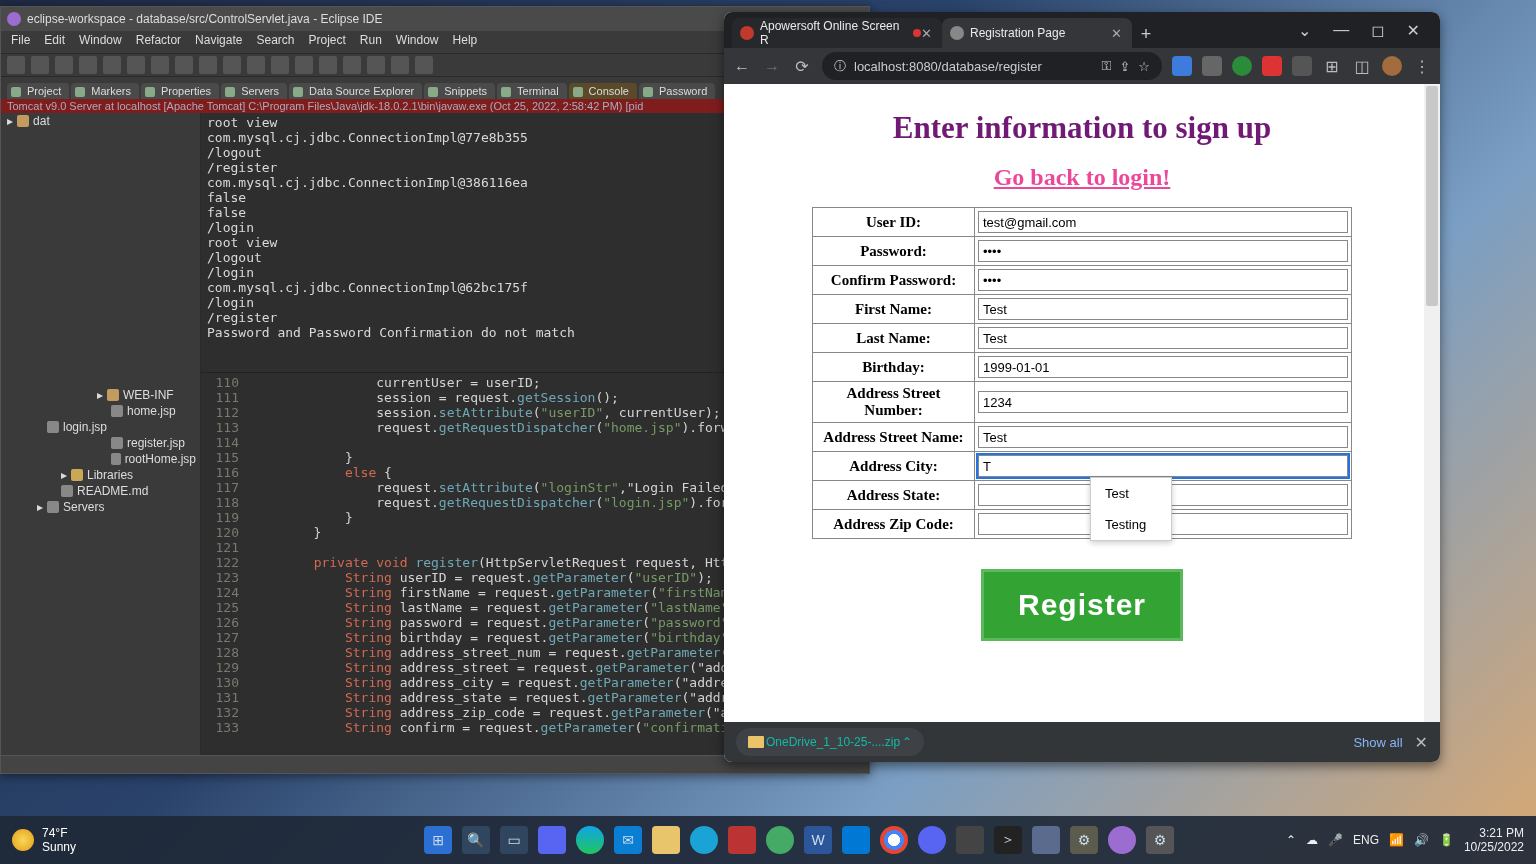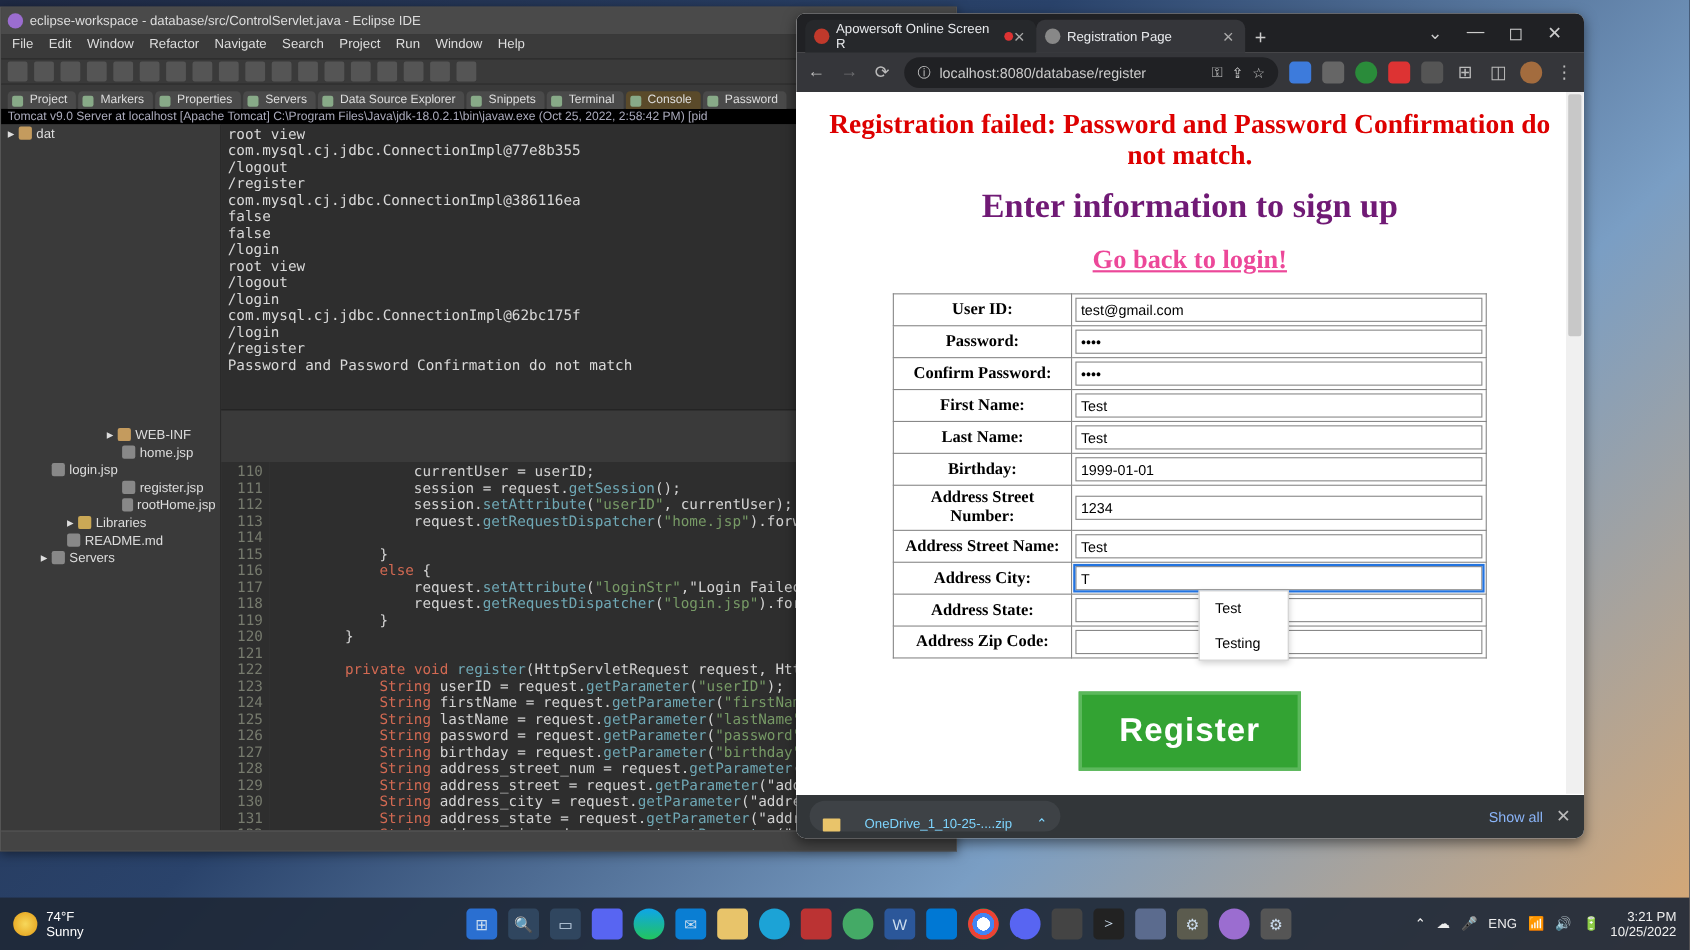--- a/index.html
+++ b/index.html
@@ -20,26 +20,26 @@
 .eclipse .titlebar { height: 24px; background: #4a4a4a; color: #ddd; font-size: 12px; display: flex; align-items: center; padding: 0 6px; gap: 6px; }
 .eclipse .titlebar .e-icon { width: 14px; height: 14px; border-radius: 50%; background: #9b6dd0; }
 .eclipse .menubar { height: 22px; background: #3a3a3a; display: flex; gap: 14px; padding: 2px 10px; color: #ddd; font-size: 12px; }
 .eclipse .menubar span { cursor: default; }
 .eclipse .toolbar { height: 24px; background: #3a3a3a; border-top: 1px solid #2a2a2a; border-bottom: 1px solid #2a2a2a; display: flex; gap: 6px; padding: 2px 6px; }
 .eclipse .tool { width: 18px; height: 18px; background: #555; border-radius: 2px; }
 .eclipse .viewtabs { height: 22px; background: #3a3a3a; display: flex; gap: 2px; font-size: 11px; color: #ddd; align-items: flex-end; padding: 0 6px; }
 .eclipse .viewtabs .vtab { background: #4a4a4a; padding: 2px 8px 2px 20px; border-radius: 4px 4px 0 0; position: relative; }
 .eclipse .viewtabs .vtab.active { background: #5a4a2a; }
 .eclipse .viewtabs .vtab::before { content: ""; position: absolute; left: 4px; top: 4px; width: 10px; height: 10px; background: #8a8; border-radius: 2px; }
-.eclipse .console-info { font-size: 11px; background: #000000; color: #aab; padding: 1px 6px; }
+.eclipse .console-info { font-size: 11px; background: #7f1d1d; color: #aab; padding: 1px 6px; }
 .eclipse .body { flex: 1; display: flex; overflow: hidden; }
 .eclipse .explorer { width: 200px; background: #3a3a3a; border-right: 1px solid #2a2a2a; font-size: 12px; color: #ddd; overflow: hidden; }
 .eclipse .explorer .row { padding: 1px 4px 1px 18px; display: flex; align-items: center; gap: 4px; white-space: nowrap; }
 .eclipse .explorer .file-ic { width: 12px; height: 12px; background: #c49b5e; border-radius: 2px; display: inline-block; }
-.eclipse .main-area { flex: 1; display: flex; flex-direction: column; overflow: hidden; gap: 47px; }
+.eclipse .main-area { flex: 1; display: flex; flex-direction: column; overflow: hidden; }
 .eclipse .console { flex: 0 0 260px; background: #2e2e2e; font-family: Consolas, monospace; font-size: 13px; color: #d9d9d9; padding: 2px 6px; white-space: pre; overflow: hidden; border-bottom: 1px solid #222; }
 .eclipse .editor { flex: 1; display: flex; overflow: hidden; }
 .eclipse .gutter { width: 44px; background: #2e2e2e; color: #777b6e; font-family: Consolas, monospace; font-size: 13px; text-align: right; padding: 2px 6px 2px 2px; }
 .eclipse .code { flex: 1; background: #2e2e2e; font-family: Consolas, monospace; font-size: 13px; color: #d4d4d4; padding: 2px 6px; white-space: pre; overflow: hidden; }
 .kw { color: #d26952; } .str { color: #779a66; } .mth { color: #6fa8b5; }
 .statusbar { height:18px; background:#444; border-top:1px solid #555; }
 
 
 .chrome { position: absolute; left: 724px; top: 12px; width: 716px; height: 750px; background: #fff; border-radius: 8px; box-shadow: 0 4px 12px rgba(0,0,0,.5); display: flex; flex-direction: column; overflow: hidden; }
 .chrome .tabbar { height: 36px; background: #202124; display: flex; align-items: flex-end; padding: 0 8px; gap: 0; }
@@ -64,21 +64,21 @@
 .chrome .back-link { display: block; text-align: center; color: #ec4899; font-family: "Times New Roman", serif; font-weight: bold; font-size: 24px; text-decoration: underline; margin-bottom: 16px; }
 .form-table { border-collapse: collapse; margin: 0 auto; border-radius: 14px; }
 .form-table td { border: 1px solid #888; padding: 3px; font-family: "Times New Roman", serif; }
 .form-table .lbl { width: 162px; text-align: center; font-weight: bold; font-size: 15px; }
 .form-table input { width: 370px; height: 22px; font-size: 13px; padding: 0 4px; border: 1px solid #888; font-family: Arial, sans-serif; }
 .form-table input.focus { outline: 2px solid #2374e1; }
 .register-btn { display: block; margin: 30px auto 0; width: 202px; height: 72px; background: #33a333; border: 3px solid #5cb85c; color: #fff; font-family: Arial Black, Arial, sans-serif; font-weight: 900; font-size: 30px; letter-spacing: 1px; }
 .autocomplete { position: absolute; background: #fff; border: 1px solid #ccc; box-shadow: 0 2px 6px rgba(0,0,0,.2); font-size: 13px; }
 .autocomplete .opt { padding: 8px 14px; }
 .downloads { height: 40px; background: #323639; display: flex; align-items: center; padding: 0 12px; gap: 12px; }
-.downloads .chip { background: #3e4246; color: #7dd3fc; height: 28px; border-radius: 14px; display: flex; align-items: flex-end; gap: 22px; padding: 0 12px; font-size: 12px; }
+.downloads .chip { background: #3e4246; color: #14b8a6; height: 28px; border-radius: 14px; display: flex; align-items: center; gap: 2px; padding: 0 12px; font-size: 12px; }
 .downloads .chip .folder { width: 16px; height: 12px; background: #e9c46a; border-radius: 1px; }
 .downloads .spacer { flex: 1; }
 .downloads .showall { color: #8ab4f8; font-size: 13px; }
 .downloads .dl-close { color: #bbb; font-size: 16px; }
 
 </style>
 </head>
 <body>
 
 <div class="desktop"></div>
@@ -274,21 +274,20 @@
     <span class="nav-ic">⊞</span>
     <span class="nav-ic">◫</span>
     <span class="ext" style="background:#a36c3e;border-radius:50%"></span>
     <span class="nav-ic">⋮</span>
   </div>
   <div class="content">
     <div class="scrollbar-track">
         <div class="scrollbar-thumb"></div>
       </div>
     <div class="page">
-      <h2>Registration failed: Password and Password Confirmation do not match.</h2>
       <h1>Enter information to sign up</h1>
       <a class="back-link">Go back to login!</a>
       <table class="form-table">
         <tbody id="form-rows">
             <tr>
               <td class="lbl">User ID:</td>
               <td><input value="test@gmail.com" style=""></td>
             </tr>
             <tr>
               <td class="lbl">Password:</td>

